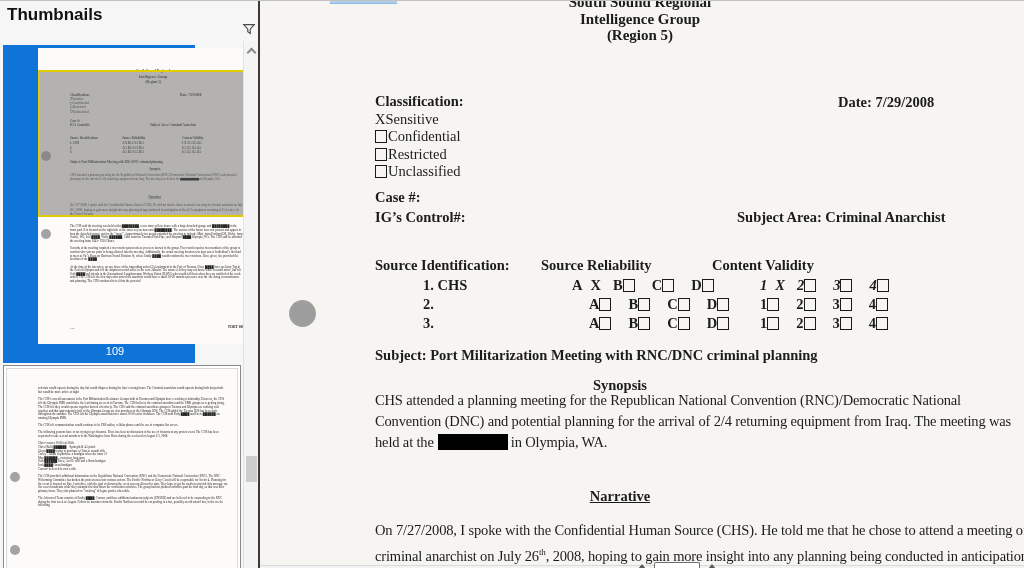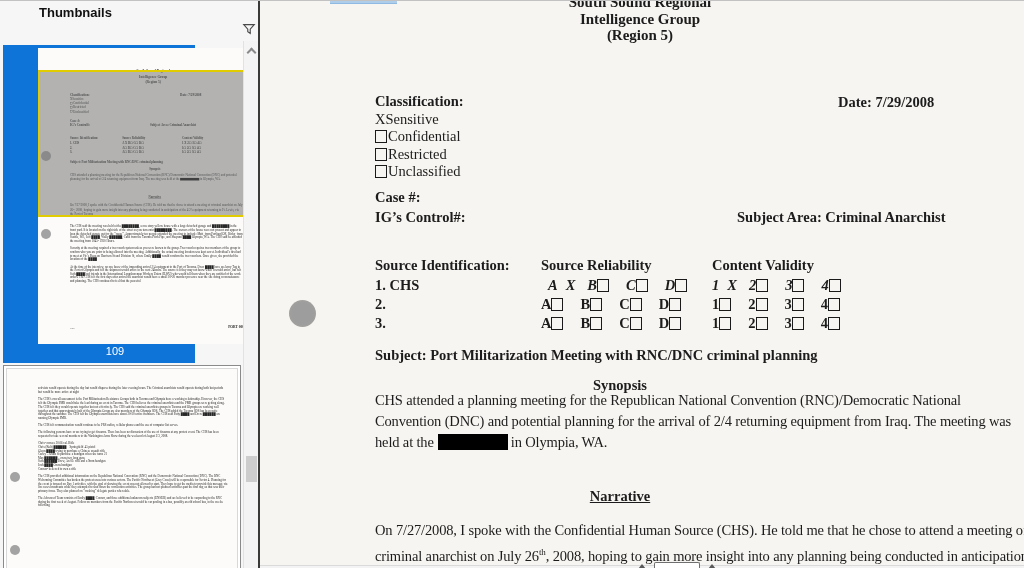--- a/index.html
+++ b/index.html
@@ -2,21 +2,21 @@
 <html><head>
 <meta charset="utf-8">
 <style>
   * { margin:0; padding:0; box-sizing:border-box; }
   html,body { width:1024px; height:568px; overflow:hidden; background:#e9e9e9;
               font-family:"Liberation Sans", sans-serif; }
   #app { position:relative; width:1024px; height:568px; border-top:1px solid #c2c2c2; }
 
   
   #sidebar { position:absolute; left:0; top:0; width:258px; height:568px; background:#f6f6f6; }
-  .sb-title { padding:4px 7px 2px 7px; font-size:13px; font-weight:bold; color:#111;margin-left:32px; }
+  .sb-title { padding:4px 7px 2px 7px; font-size:17px; font-weight:bold; color:#111; }
   .sb-search-row { position:absolute; left:0; top:19px; width:258px; height:20px; }
   .sb-search-row input { position:absolute; left:4px; top:1px; width:234px; height:16px;
       border:1px solid #9a9a9a; background:#fff; font-size:11px; padding:0 3px; color:#333; }
   .sb-search-row input::placeholder { color:#8d8d8d; }
   .funnel { position:absolute; right:2px; top:2px; width:14px; height:14px; cursor:pointer; }
 
   .thumb-list { position:absolute; left:0; top:40px; width:243px; height:528px; overflow:hidden; }
 
   
   .sb-scrollbar { position:absolute; right:0; top:40px; width:15px; height:528px;
@@ -76,21 +76,21 @@
 
   .clsf { position:absolute; left:115px; top:92px; font-size:14.5px; line-height:17.5px; }
   .cbx { display:inline-block; width:12px; height:13px; border:1.5px solid #1a1a1a;
       vertical-align:-2px; margin-right:1px; }
   .date-line { position:absolute; left:578px; top:93px; font-size:14.5px; font-weight:bold; }
   .case-line { position:absolute; left:115px; top:188px; font-size:14.5px; font-weight:bold; }
   .ig-line   { position:absolute; left:115px; top:208px; font-size:14.5px; font-weight:bold; }
   .subjarea  { position:absolute; left:477px; top:208px; font-size:14.5px; font-weight:bold; }
 
   .th { position:absolute; font-size:14.5px; font-weight:bold; white-space:nowrap; }
-  .trow { position:absolute; font-size:14.5px; font-weight:bold; white-space:nowrap; }
+  .trow { position:absolute; font-size:14.5px; font-weight:bold; white-space:nowrap;margin-left:48px; }
   .trow .lx { margin-left:8px; }
   .trow .grp { margin-right:16px; }
   .trow .grp2 { margin-left:12px; margin-right:16px; }
 
   .subject-line { position:absolute; left:115px; top:346px; font-size:14.5px; font-weight:bold; }
   .syn-head { position:absolute; left:360px; top:376px; transform:translateX(-50%);
       font-size:14.5px; font-weight:bold; }
   .syn-para { position:absolute; left:115px; top:389px; width:645px;
       font-size:14.5px; line-height:21px; letter-spacing:-0.15px; }
   .redact { display:inline-block; width:70px; height:16px; background:#000;
@@ -260,21 +260,21 @@
     <div class="subjarea">Subject Area:  Criminal Anarchist</div>
 
     <div class="th" style="left:115px; top:256px;">Source Identification:</div>
     <div class="th" style="left:281px; top:256px;">Source Reliability</div>
     <div class="th" style="left:452px; top:256px;">Content Validity</div>
 
     <div class="trow" style="left:115px; top:276px;">1.  CHS</div>
     <div class="trow" style="left:115px; top:295px;">2.</div>
     <div class="trow" style="left:115px; top:314px;">3.</div>
 
-    <div class="trow" style="left:288px; top:276px;font-style:italic;">
+    <div class="trow" style="left:264px; top:276px;">
       <span>A</span><span class="lx">X</span><span class="grp2"><span>B</span><span class="cbx"></span></span><span class="grp"><span>C</span><span class="cbx"></span></span><span><span>D</span><span class="cbx"></span></span>
     </div>
     <div class="trow" style="left:281px; top:295px;">
       <span class="grp"><span>A</span><span class="cbx"></span></span><span class="grp"><span>B</span><span class="cbx"></span></span><span class="grp"><span>C</span><span class="cbx"></span></span><span><span>D</span><span class="cbx"></span></span>
     </div>
     <div class="trow" style="left:281px; top:314px;">
       <span class="grp"><span>A</span><span class="cbx"></span></span><span class="grp"><span>B</span><span class="cbx"></span></span><span class="grp"><span>C</span><span class="cbx"></span></span><span><span>D</span><span class="cbx"></span></span>
     </div>
 
     <div class="trow" style="left:452px; top:276px;font-style:italic;">

